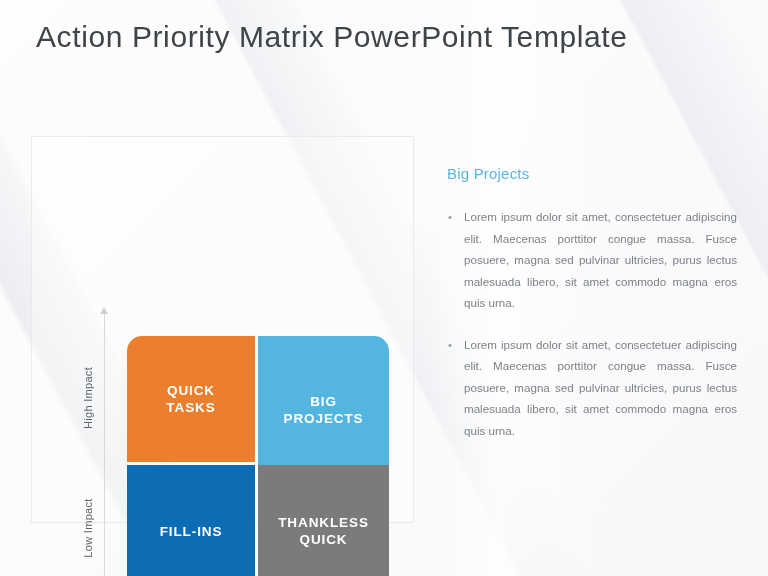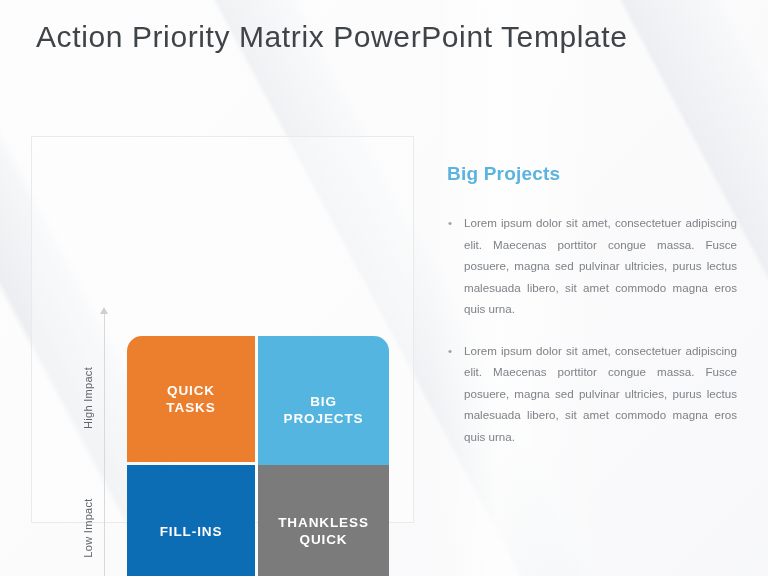--- a/index.html
+++ b/index.html
@@ -166,26 +166,26 @@
   }
 
   
   .content {
     position: absolute;
     left: 447px;
     top: 162px;
     width: 290px;
   }
   .content-heading {
-    font-size: 19px;
+    font-size: 15px;
     line-height: 24px;
-    font-weight: bold;
+    font-weight: normal;
     color: #5bb4de;
     letter-spacing: 0.2px;
-    margin-bottom: 26px;
+    margin-bottom: 20px;
   }
   .bullet-list {
     list-style: none;
     margin: 0;
     padding: 0;
   }
   .bullet-item {
     position: relative;
     padding-left: 17px;
     margin-bottom: 20px;

